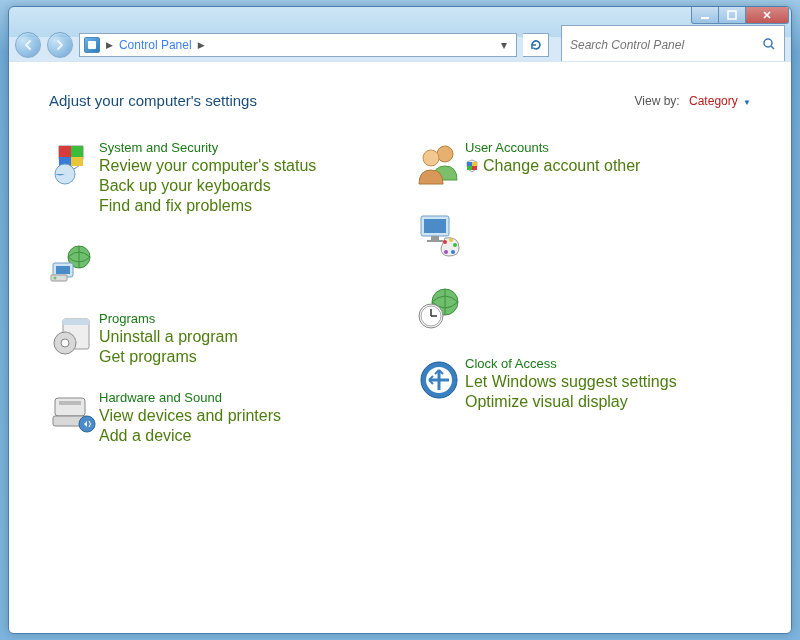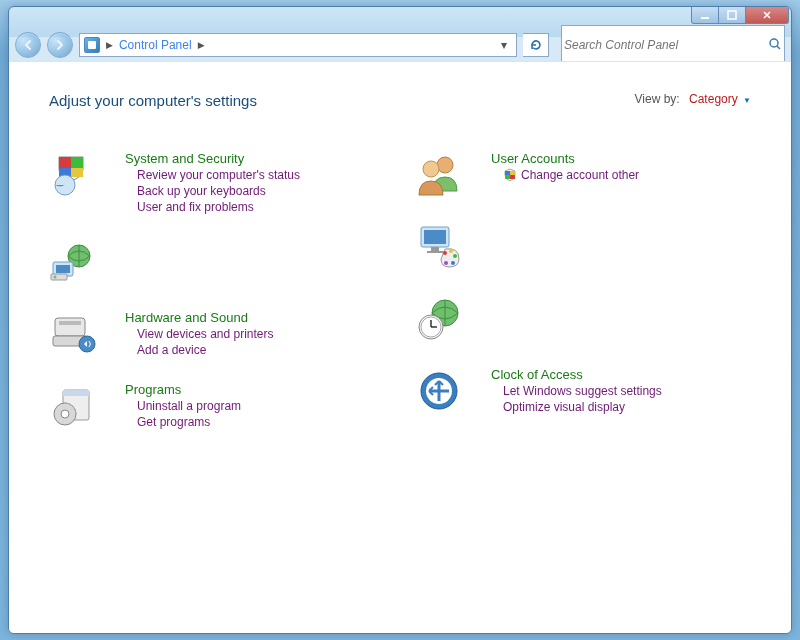--- a/index.html
+++ b/index.html
@@ -15,36 +15,36 @@
   .nav-btn { width: 26px; height: 26px; border-radius: 50%; background: radial-gradient(circle at 30% 30%, #bfe0fb, #5a9fd6 60%, #2c6ea8); border: 1px solid #3a7ab0; box-shadow: inset 0 1px 1px rgba(255,255,255,.6); display:flex;align-items:center;justify-content:center; }
   .nav-btn.disabled { opacity: .55; }
   .addr { flex: 1; height: 24px; background: #fff; border: 1px solid #8aa9c6; display: flex; align-items: center; padding: 0 4px; gap: 6px; }
   .addr-icon { width: 16px; height: 16px; background: linear-gradient(135deg,#6eb6e8,#2d7bbd); border: 1px solid #4a8abd; border-radius: 2px; position:relative; }
   .addr-icon::after{content:"";position:absolute;left:3px;top:3px;width:8px;height:8px;background:#fff;border-radius:1px;}
   .chev { color: #555; font-size: 9px; }
   .addr-text { color: #3b82f6; }
   .addr .spacer { flex:1; }
   .addr .dd { width:16px; text-align:center; color:#555; }
   .refresh { width: 26px; height: 24px; background: #fff; border: 1px solid #8aa9c6; border-left:none; display:flex;align-items:center;justify-content:center; color:#2a6fb0; font-weight:bold; }
-  .search { width: 224px; height: 40px; background: #fff; border: 1px solid #8aa9c6; display: flex; align-items: center; padding: 0 2px; margin-left:6px; }
+  .search { width: 224px; height: 40px; background: #fff; border: 1px solid #8aa9c6; display: flex; align-items: center; padding: 0 8px; margin-left:6px; }
   .search input { flex: 1; border: none; outline: none; font-size: 12px; font-style: italic; color: #888; background: transparent; }
   .search .mag { color: #3a7ab0; }
   .content { flex:1; background:#fff; margin:0; border-top:1px solid #d9e6f2; padding: 30px 40px 20px 40px; overflow:auto; }
-  .header-row { display:flex; justify-content:space-between; align-items:flex-start; margin-bottom: 42px; }
+  .header-row { display:flex; justify-content:space-between; align-items:center; margin-bottom: 31px; }
   .header-row h1 { font-size: 15px; font-weight: 400; color: #1a4e7a; }
   .viewby { color:#555; font-size:12px; }
   .viewby .link { color:#b91c1c; margin-left:6px; }
   .viewby .tri { font-size:8px; color:#1a6fb0; margin-left:2px; }
   .cols { display:flex; gap: 30px; }
   .col { flex:1; display:flex; flex-direction:column; gap: 24px; }
-  .cat { display:flex; gap: 28px; align-items:flex-start; }
+  .cat { display:flex; gap: 2px; align-items:flex-start; }
   .cat-icon { width:48px; height:48px; flex-shrink:0; display:flex;align-items:center;justify-content:center; }
   .cat-body { display:flex; flex-direction:column; gap:2px; }
   .cat-title { color:#1a7a16; font-size:13px; cursor:pointer; }
-  .cat-link { color:#701a75; font-size:12px; cursor:pointer; display:flex; align-items:center; gap:4px;margin-left:12px; }
+  .cat-link { color:#4d7c0f; font-size:16px; cursor:pointer; display:flex; align-items:center; gap:4px; }
   .shield-mini { width:14px;height:14px; }
 </style>
 </head>
 <body>
 
 <div class="window">
   <div class="titlebar">
     <div class="win-buttons">
       <div class="win-btn">
         <svg width="10" height="10" viewBox="0 0 10 10">
@@ -123,69 +123,69 @@
               <rect x="10" y="17" width="12" height="9" fill="#3b7bd8"></rect>
               <rect x="22" y="17" width="12" height="9" fill="#e8c63b"></rect>
               <circle cx="16" cy="34" r="10" fill="#cfe5f6" stroke="#6fa0c8"></circle>
               <path d="M16 34 A10 10 0 0 1 6 34 L16 34 Z" fill="#5c93c4"></path>
             </svg>
           </div>
           <div class="cat-body">
             <span class="cat-title">System and Security</span>
             <span class="cat-link">Review your computer's status</span>
             <span class="cat-link">Back up your keyboards</span>
-            <span class="cat-link">User and fix problems</span>
+            <span class="cat-link">Find and fix problems</span>
           </div>
         </div>
 
         <div class="cat">
           <div class="cat-icon">
             <svg width="48" height="48" viewBox="0 0 48 48">
               <circle cx="30" cy="18" r="11" fill="#6fbf6f" stroke="#3e8e3e"></circle>
               <path d="M19 18 Q30 8 41 18 M19 18 Q30 28 41 18 M30 7 L30 29" stroke="#3e8e3e" fill="none"></path>
               <rect x="4" y="24" width="20" height="14" rx="2" fill="#cfe5f6" stroke="#6fa0c8"></rect>
               <rect x="7" y="27" width="14" height="8" fill="#4a8bc8"></rect>
               <rect x="2" y="36" width="16" height="6" rx="1" fill="#ddd" stroke="#999"></rect>
               <circle cx="6" cy="39" r="1.5" fill="#6fbf6f"></circle>
             </svg>
           </div>
         </div>
 
         <div class="cat">
           <div class="cat-icon">
             <svg width="48" height="48" viewBox="0 0 48 48">
+              <rect x="14" y="8" width="26" height="30" rx="2" fill="#eee" stroke="#999"></rect>
+              <rect x="14" y="8" width="26" height="6" fill="#c8daea"></rect>
+              <circle cx="16" cy="32" r="11" fill="#d8d8d8" stroke="#888"></circle>
+              <circle cx="16" cy="32" r="4" fill="#fff" stroke="#888"></circle>
+              <path d="M16 21 A11 11 0 0 1 27 32" stroke="#aaa" fill="none"></path>
+            </svg>
+          </div>
+          <div class="cat-body">
+            <span class="cat-title">Programs</span>
+            <span class="cat-link">Uninstall a program</span>
+            <span class="cat-link">Get programs</span>
+          </div>
+        </div>
+
+        <div class="cat">
+          <div class="cat-icon">
+            <svg width="48" height="48" viewBox="0 0 48 48">
               <rect x="6" y="8" width="30" height="18" rx="3" fill="#e8e8e8" stroke="#888"></rect>
               <rect x="10" y="11" width="22" height="4" fill="#bbb"></rect>
               <rect x="4" y="26" width="34" height="10" rx="2" fill="#d8d8d8" stroke="#888"></rect>
               <circle cx="38" cy="34" r="8" fill="#4a8bc8" stroke="#2a6a9a"></circle>
               <path d="M35 34 L38 31 L38 37 Z" fill="#fff"></path>
               <path d="M40 31 Q43 34 40 37" stroke="#fff" fill="none"></path>
             </svg>
           </div>
           <div class="cat-body">
             <span class="cat-title">Hardware and Sound</span>
             <span class="cat-link">View devices and printers</span>
             <span class="cat-link">Add a device</span>
-          </div>
-        </div>
-
-        <div class="cat">
-          <div class="cat-icon">
-            <svg width="48" height="48" viewBox="0 0 48 48">
-              <rect x="14" y="8" width="26" height="30" rx="2" fill="#eee" stroke="#999"></rect>
-              <rect x="14" y="8" width="26" height="6" fill="#c8daea"></rect>
-              <circle cx="16" cy="32" r="11" fill="#d8d8d8" stroke="#888"></circle>
-              <circle cx="16" cy="32" r="4" fill="#fff" stroke="#888"></circle>
-              <path d="M16 21 A11 11 0 0 1 27 32" stroke="#aaa" fill="none"></path>
-            </svg>
-          </div>
-          <div class="cat-body">
-            <span class="cat-title">Programs</span>
-            <span class="cat-link">Uninstall a program</span>
-            <span class="cat-link">Get programs</span>
           </div>
         </div>
 
       </div>
 
       <div class="col">
 
         <div class="cat">
           <div class="cat-icon">
             <svg width="48" height="48" viewBox="0 0 48 48">

